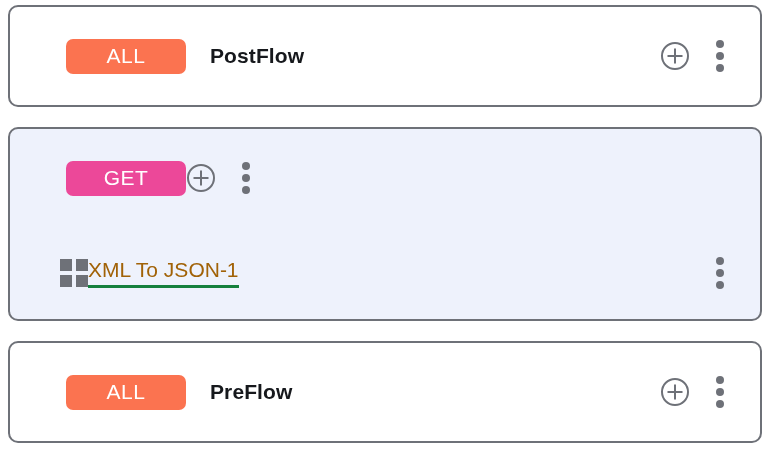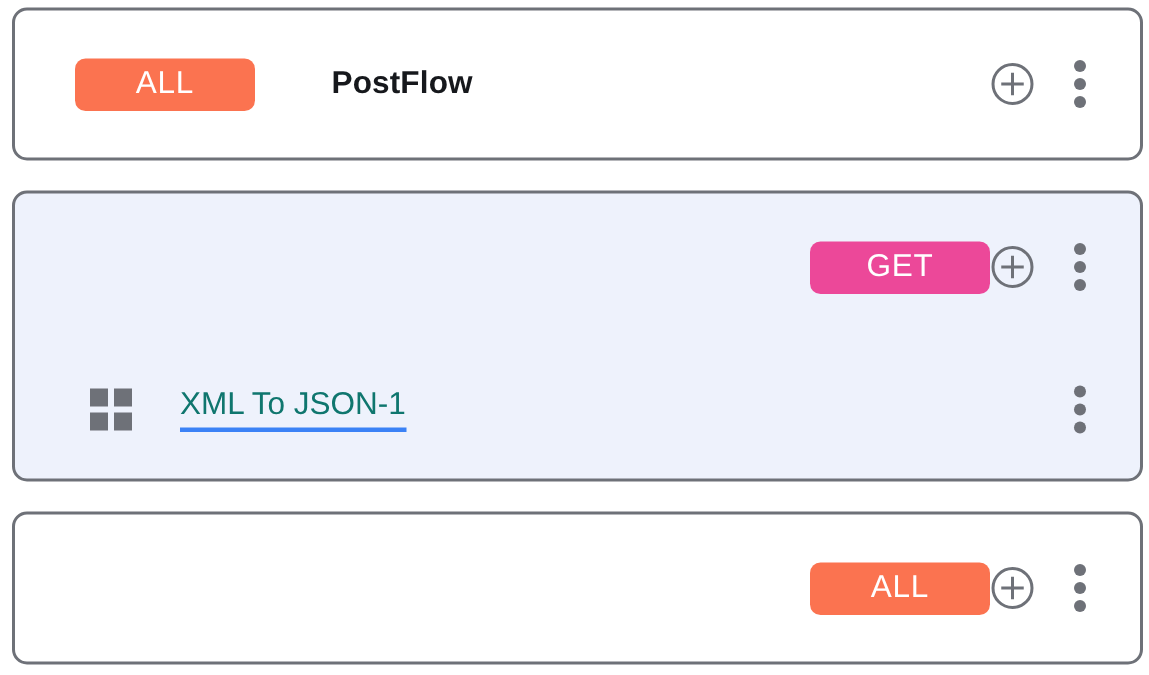--- a/index.html
+++ b/index.html
@@ -31,23 +31,22 @@
     overflow: hidden;
   }
   .flow-card.selected {
     background: #eef2fc;
   }
 
   .flow-row {
     display: flex;
     align-items: center;
     height: 98px;
-    padding: 0 0 0 40px;
+    padding: 0 0 0 56px;
     box-sizing: border-box;
-    justify-content: flex-end;
   }
   .flow-row.sub-row {
     height: 92px;
     padding-left: 40px;
   }
 
   .badge {
     width: 120px;
     height: 35px;
     border-radius: 7px;
@@ -61,21 +60,21 @@
     flex: 0 0 auto;
   }
   .badge.badge-all {
     background: #fb7350;
   }
   .badge.badge-get {
     background: #ec4899;
   }
 
   .flow-title {
-    margin-left: 51px;
+    margin-left: 24px;
     font-size: 21px;
     font-weight: bold;
     color: #16181c;
     letter-spacing: 0.1px;
     white-space: nowrap;
     flex: 1 1 auto;
   }
 
   .row-actions {
     display: flex;
@@ -117,25 +116,24 @@
     margin-left: 10px;
   }
   .grid-icon i {
     display: block;
     width: 12px;
     height: 12px;
     background: #6e7178;
   }
 
   .policy-link {
-    margin-left: 32px;
     font-size: 21px;
-    color: #0f766e;
+    color: #a16207;
     text-decoration: none;
-    border-bottom: 3px solid #3b82f6;
+    border-bottom: 3px solid #15803d;
     padding-bottom: 2px;
     line-height: 1.15;
     white-space: nowrap;
     flex: 0 0 auto;
     cursor: pointer;
   }
 
   .spacer { flex: 1 1 auto; }
 </style>
 </head>
@@ -193,20 +191,21 @@
             <i></i>
             <i></i>
         </span>
       </div>
     </div>
   </div>
 
   <div class="flow-card">
     <div class="flow-row">
       <div class="badge badge-all">ALL</div>
+      <div class="flow-title">PreFlow</div>
       <div class="row-actions">
         <svg class="plus-icon" viewBox="0 0 30 30">
           <circle cx="15" cy="15" r="13" fill="none" stroke="#6e7178" stroke-width="2"></circle>
           <line x1="15" y1="7.5" x2="15" y2="22.5" stroke="#6e7178" stroke-width="2"></line>
           <line x1="7.5" y1="15" x2="22.5" y2="15" stroke="#6e7178" stroke-width="2"></line>
         </svg>
         <span class="kebab-icon">
           <i></i>
             <i></i>
             <i></i>

